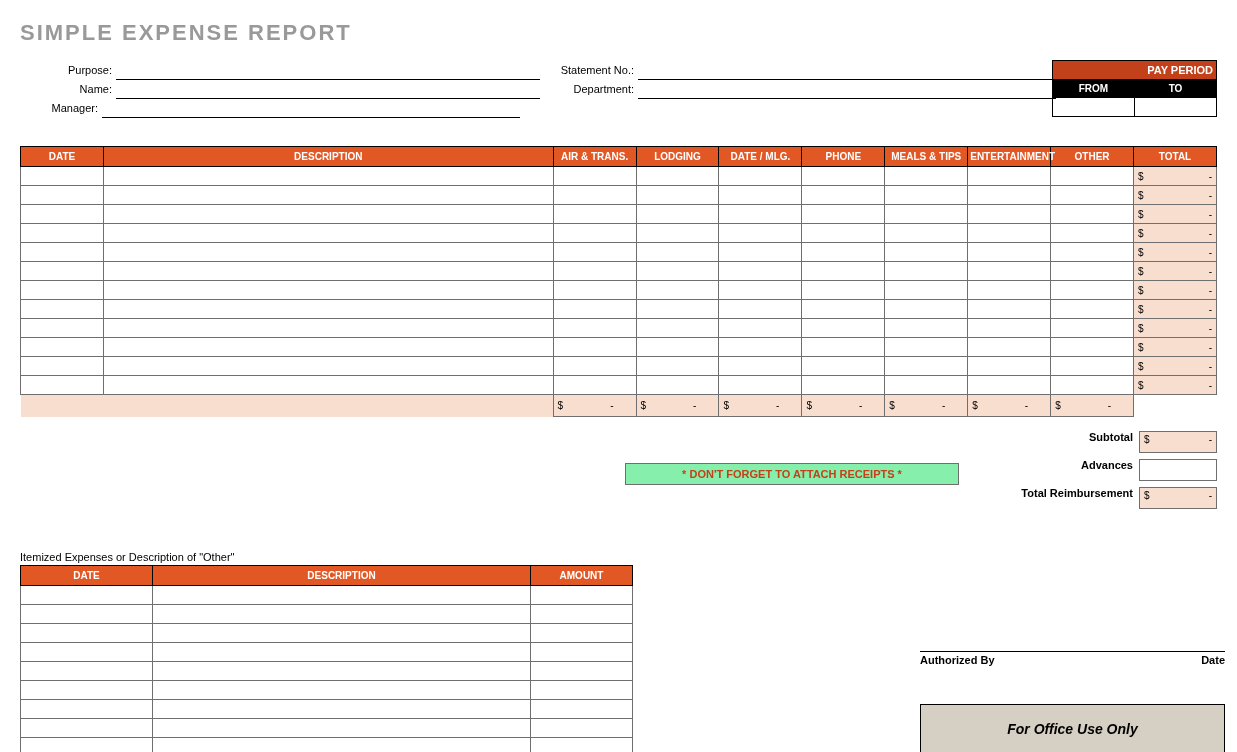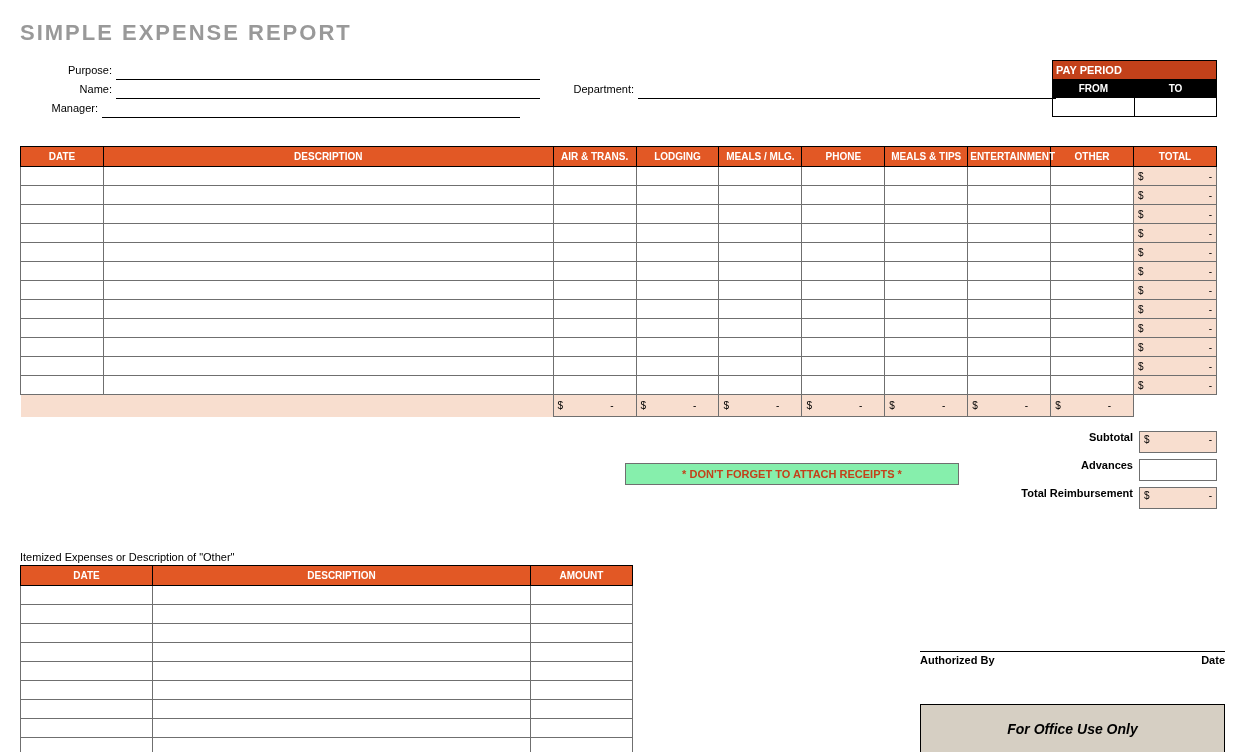--- a/index.html
+++ b/index.html
@@ -8,21 +8,21 @@
 
 .header-row { display: flex; gap: 16px; margin-bottom: 3px; }
 .header-left { width: 520px; display: flex; }
 .header-mid { width: 500px; display: flex; }
 .header-right { margin-left: auto; }
 .field-label { text-align: right; width: 96px; padding-right: 4px; font-size: 11px; }
 .field-input { flex: 1; border: none; border-bottom: 1px solid #000; font-size: 11px; height: 16px; padding: 0 2px; }
 .header-mid .field-label { width: 82px; }
 
 .pay-period-box { width: 165px; border: 1px solid #000; border-collapse: collapse; }
-.pp-title { background: #c3411a; color: #fff; text-align: left; font-weight: bold; font-size: 11px; padding: 3px; border-bottom: 1px solid #000; }
+.pp-title { background: #c3411a; color: #fff; text-align: right; font-weight: bold; font-size: 11px; padding: 3px; border-bottom: 1px solid #000; }
 .pp-sub { display: flex; }
 .pp-sub div { flex: 1; background: #000000; color: #fff; text-align: center; font-weight: bold; font-size: 10px; padding: 3px; }
 .pp-sub div:first-child { border-right: 1px solid #000; }
 .pp-vals { display: flex; border-top: 1px solid #000; }
 .pp-vals div { flex: 1; height: 18px; }
 .pp-vals div:first-child { border-right: 1px solid #000; }
 
 .main-table { width: 100%; border-collapse: collapse; margin-top: 28px; table-layout: fixed; }
 .main-table th { background: #e25825; color: #fff; font-size: 10px; font-weight: bold; text-align: center; padding: 4px 2px; border: 1px solid #000; }
 .main-table td { border: 1px solid #6f6f6f; height: 19px; padding: 0 4px; font-size: 10px; }
@@ -66,20 +66,24 @@
 .main-table td.noborder-lr { border: none; border-top: 1px solid #6f6f6f; }
 </style>
 </head>
 <body>
 
 <div class="title">SIMPLE EXPENSE REPORT</div>
 
 <div class="header-row">
   <div class="header-left">
     <div class="field-label">Purpose:</div>
+    <input class="field-input" value="" style="">
+  </div>
+  <div class="header-mid">
+    <div class="field-label">Statement No.:</div>
     <input class="field-input" value="" style="">
   </div>
   <div class="header-right" style="position:relative;">
     <div class="pay-period-box" style="position:absolute; right:0; top:-4px;">
       <div class="pp-title">PAY PERIOD</div>
       <div class="pp-sub">
         <div>FROM</div>
         <div>TO</div>
       </div>
       <div class="pp-vals">
@@ -120,21 +124,21 @@
       <col class="col-cat">
       <col class="col-cat">
       <col class="col-total">
   </colgroup>
   <thead>
     <tr>
       <th>DATE</th>
       <th>DESCRIPTION</th>
       <th>AIR &amp; TRANS.</th>
       <th>LODGING</th>
-      <th>MEALS / MLG.</th>
+      <th>DATE / MLG.</th>
       <th>PHONE</th>
       <th>MEALS &amp; TIPS</th>
       <th>ENTERTAINMENT</th>
       <th>OTHER</th>
       <th>TOTAL</th>
     </tr>
   </thead>
   <tbody id="main-tbody">
       <tr>
         <td></td>

